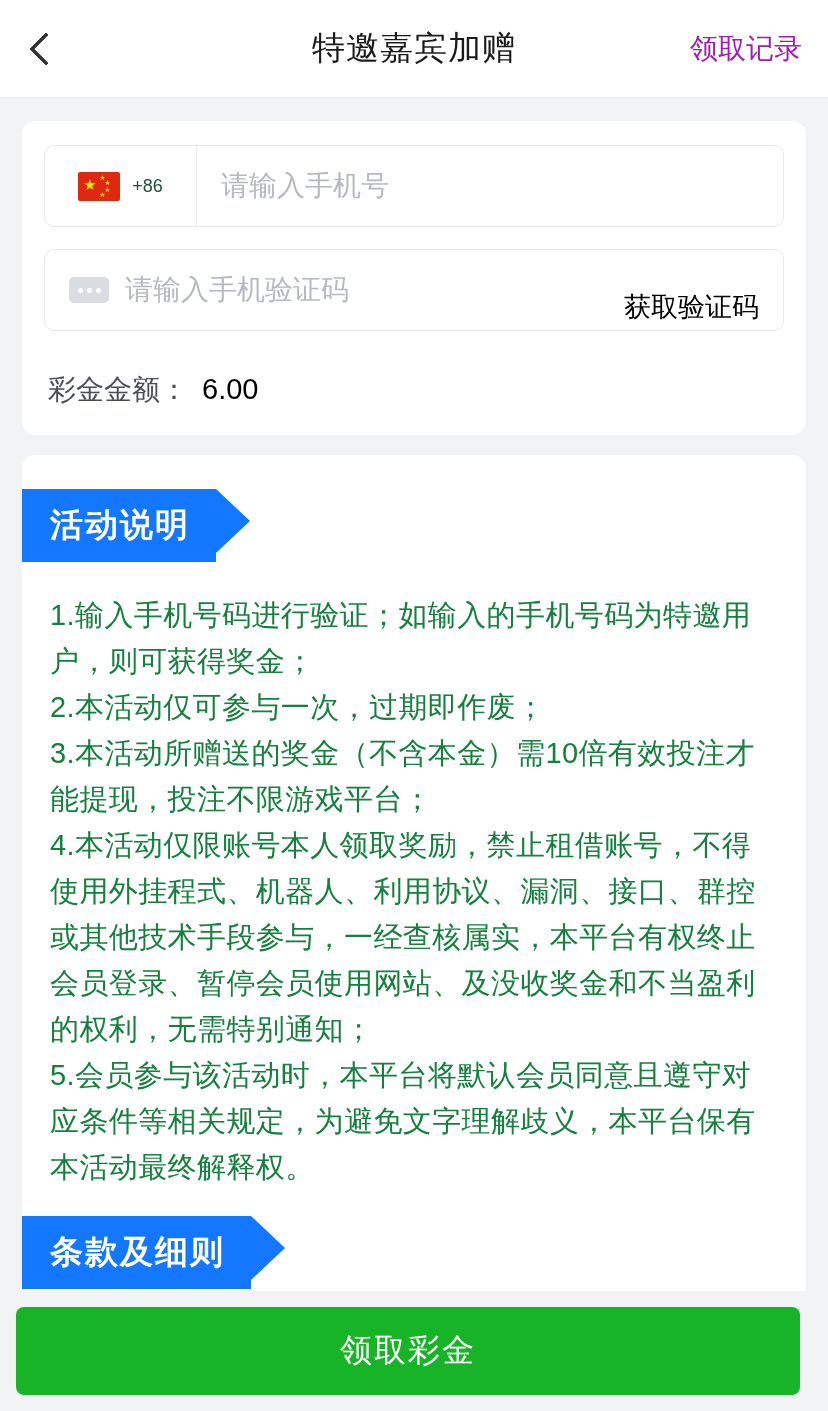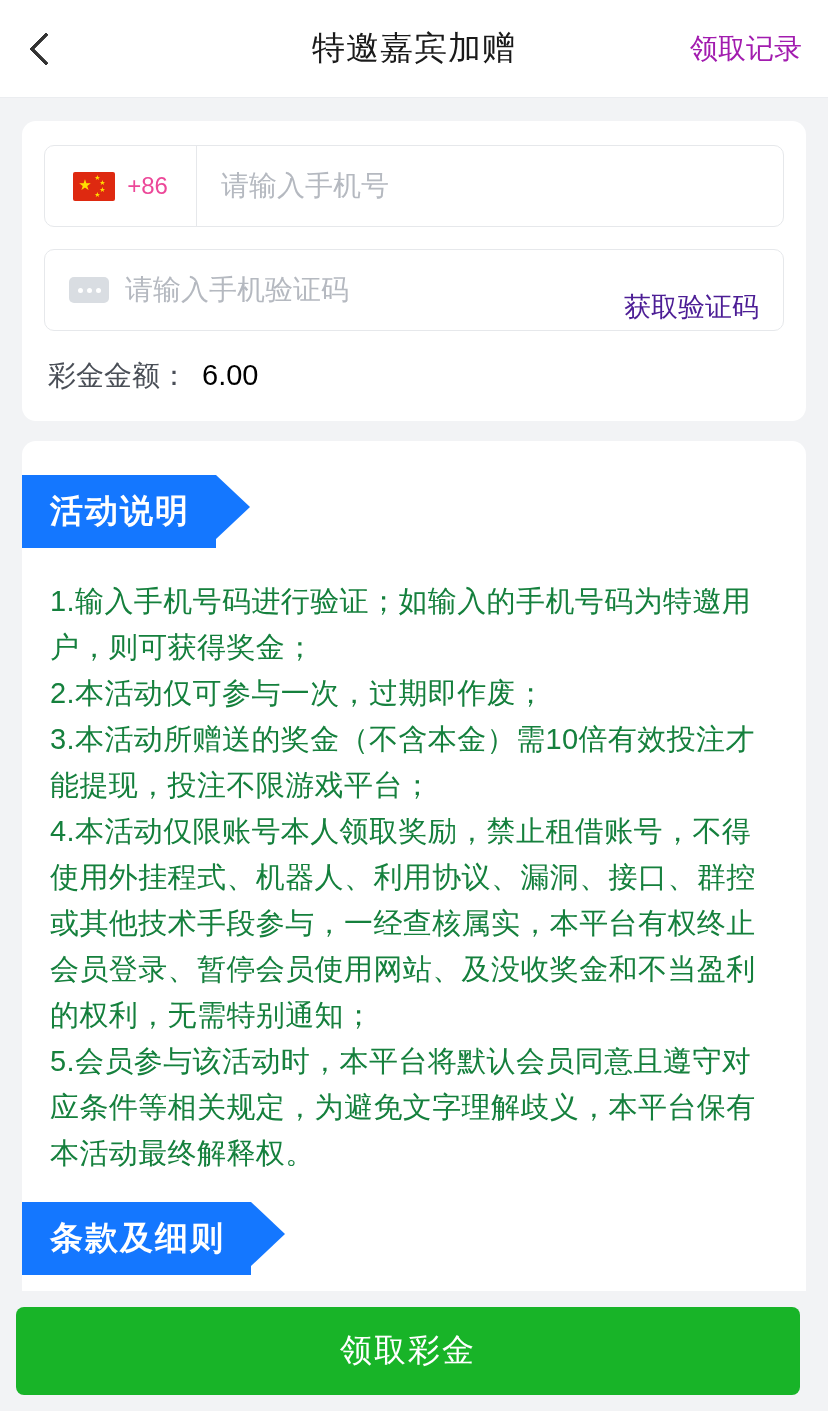--- a/index.html
+++ b/index.html
@@ -109,21 +109,21 @@
   .flag .star-s {
     position: absolute;
     color: #ffde00;
     font-size: 7px;
     line-height: 7px;
   }
   .flag .s1 { left: 21px; top: 2px; }
   .flag .s2 { left: 26px; top: 7px; }
   .flag .s3 { left: 26px; top: 14px; }
   .flag .s4 { left: 21px; top: 19px; }
-  .cc-text { font-size: 24px; color: #ec4899; }
+  .cc-text { font-size: 18px; color: #14532d; }
 
   .phone-input {
     flex: 1;
     border: none;
     outline: none;
     background: transparent;
     font-size: 28px;
     color: #404040;
     padding: 0 24px;
     font-family: inherit;
@@ -154,29 +154,29 @@
     background: transparent;
     font-size: 28px;
     color: #333333;
     padding: 0 16px;
     font-family: inherit;
     height: 100%;
   }
   .code-input::placeholder { color: #b5b9c0; }
   .get-code {
     font-size: 27px;
-    color: #4c1d95;
+    color: #000000;
     padding-right: 24px;
     white-space: nowrap;
     cursor: pointer;
     margin-top: 34px;
   }
 
   .amount-row {
-    margin-top: 26px;
+    margin-top: 40px;
     display: flex;
     align-items: baseline;
     gap: 6px;
     padding-left: 4px;
   }
   .amount-label { font-size: 28px; color: #4a4f57; }
   .amount-value { font-size: 29px; color: #000000; margin-left: 8px; }
 
   
   .content-card {

